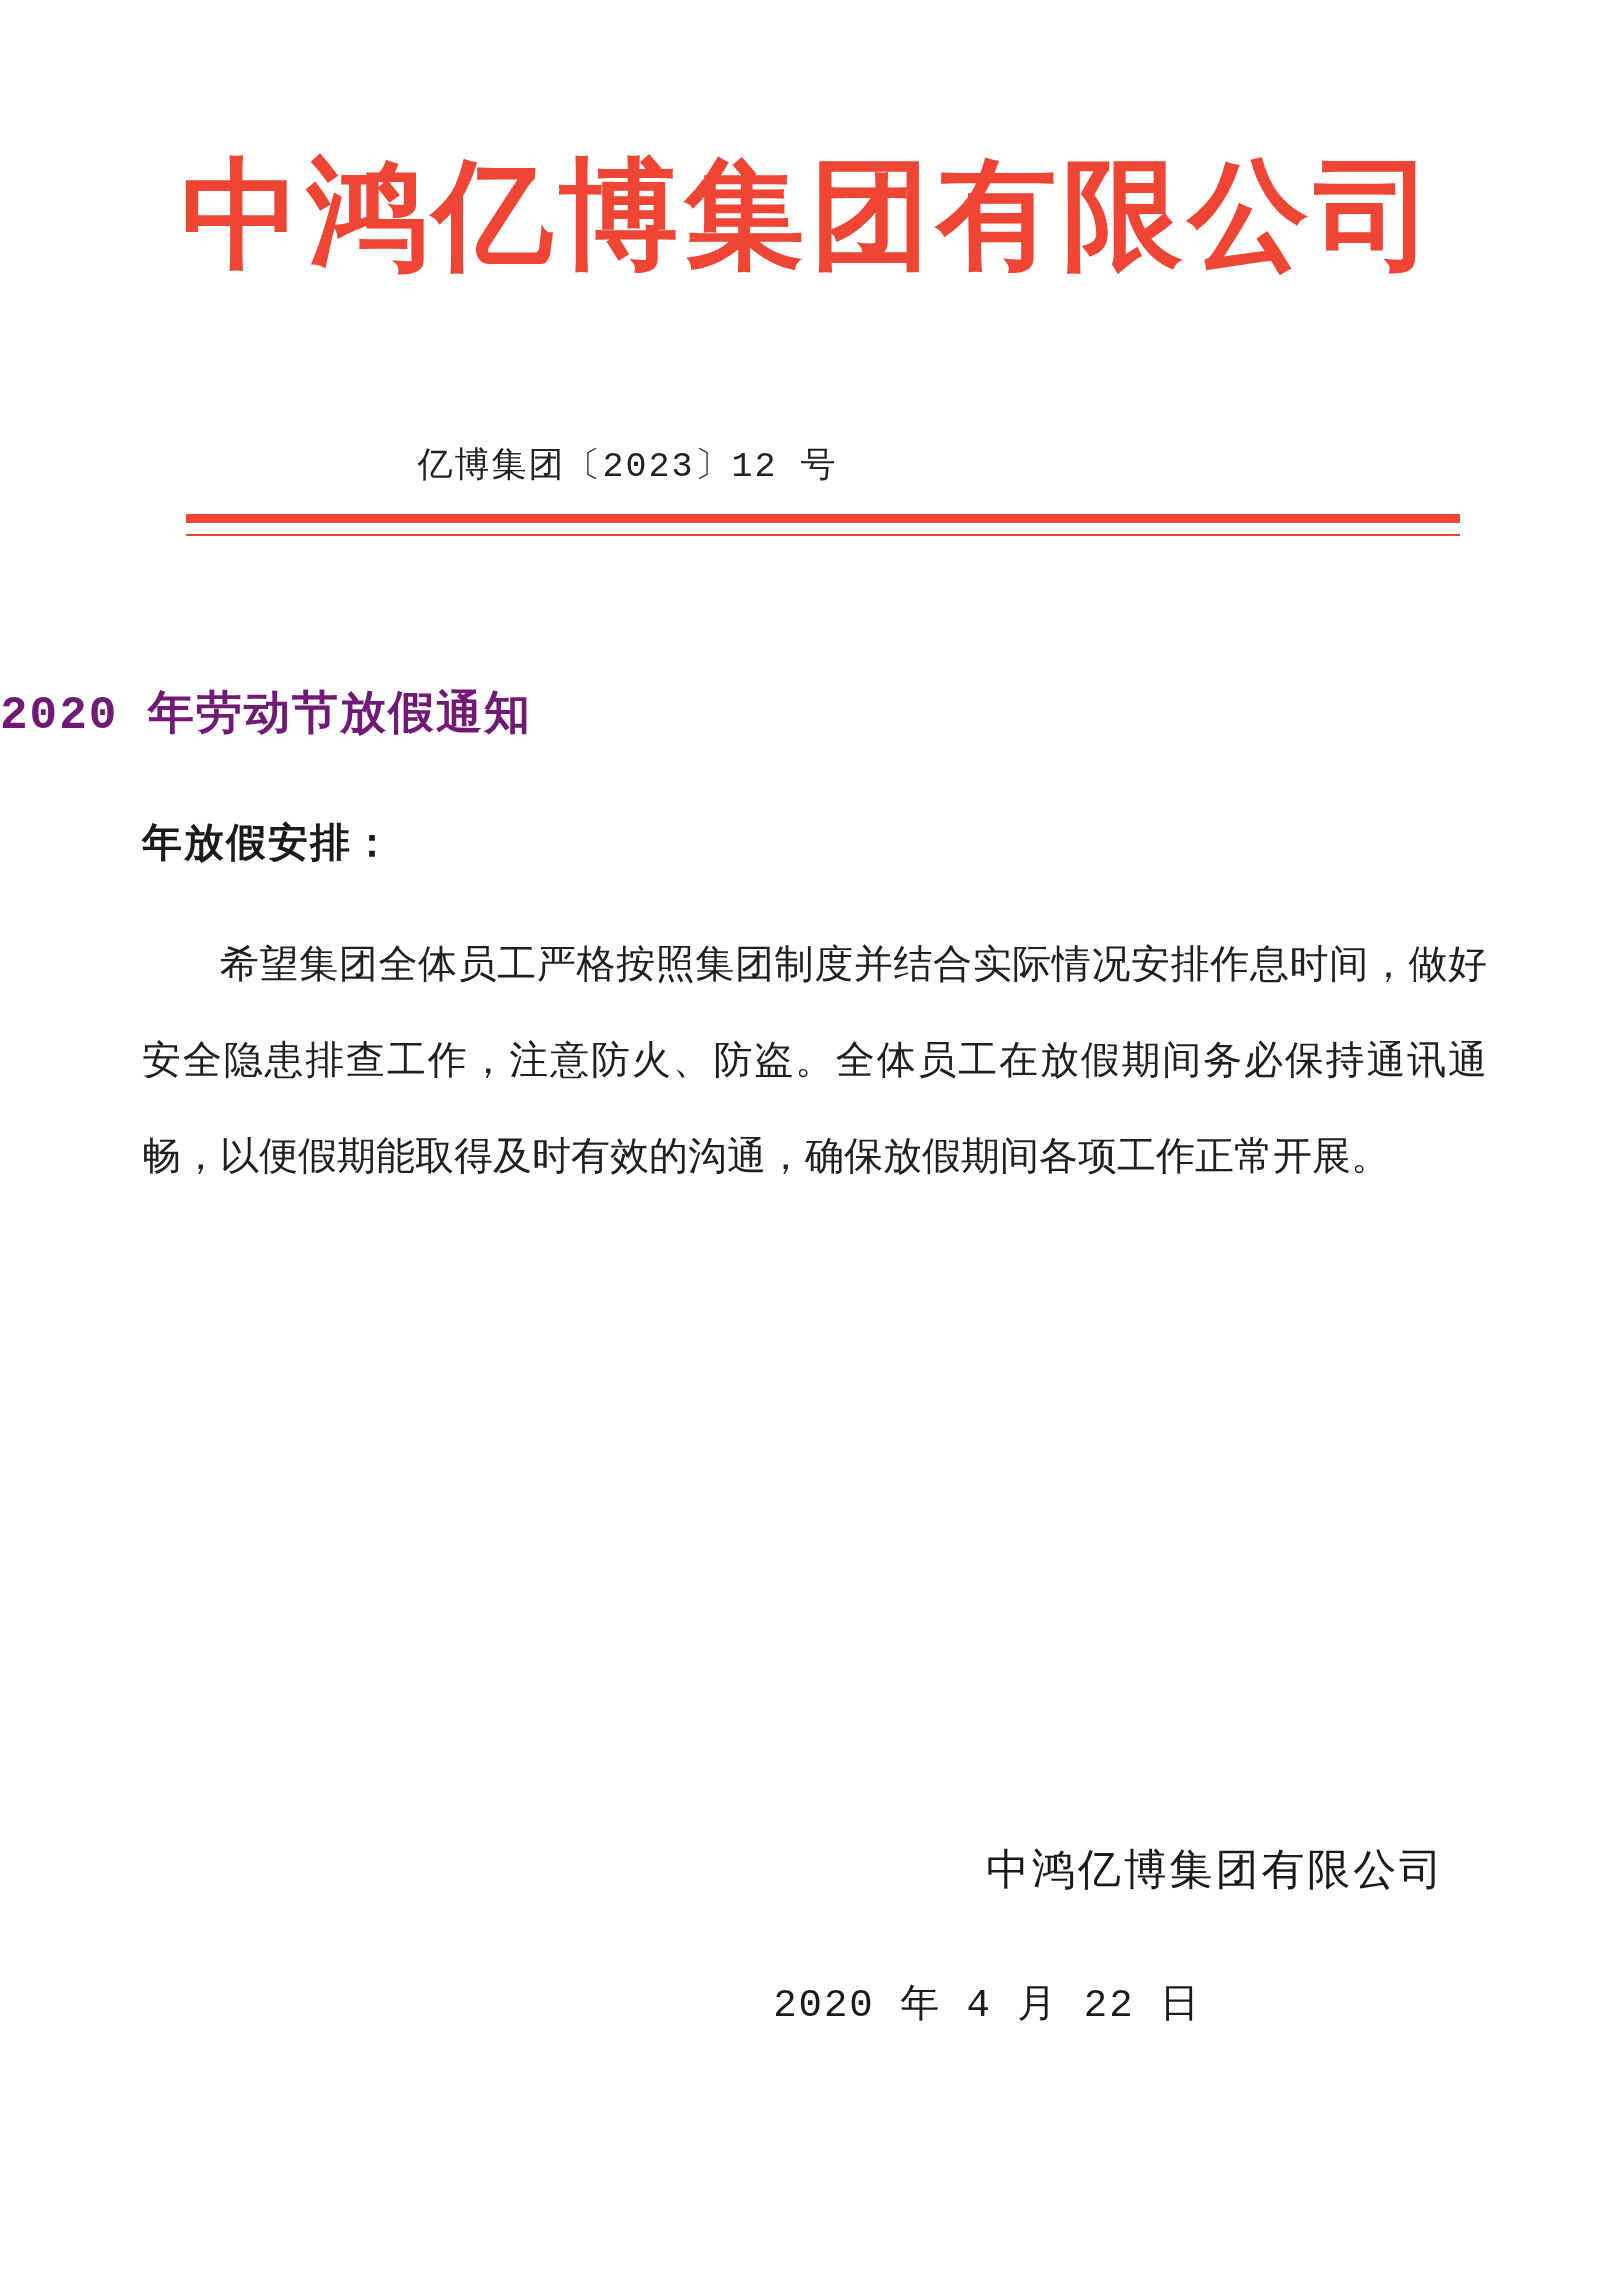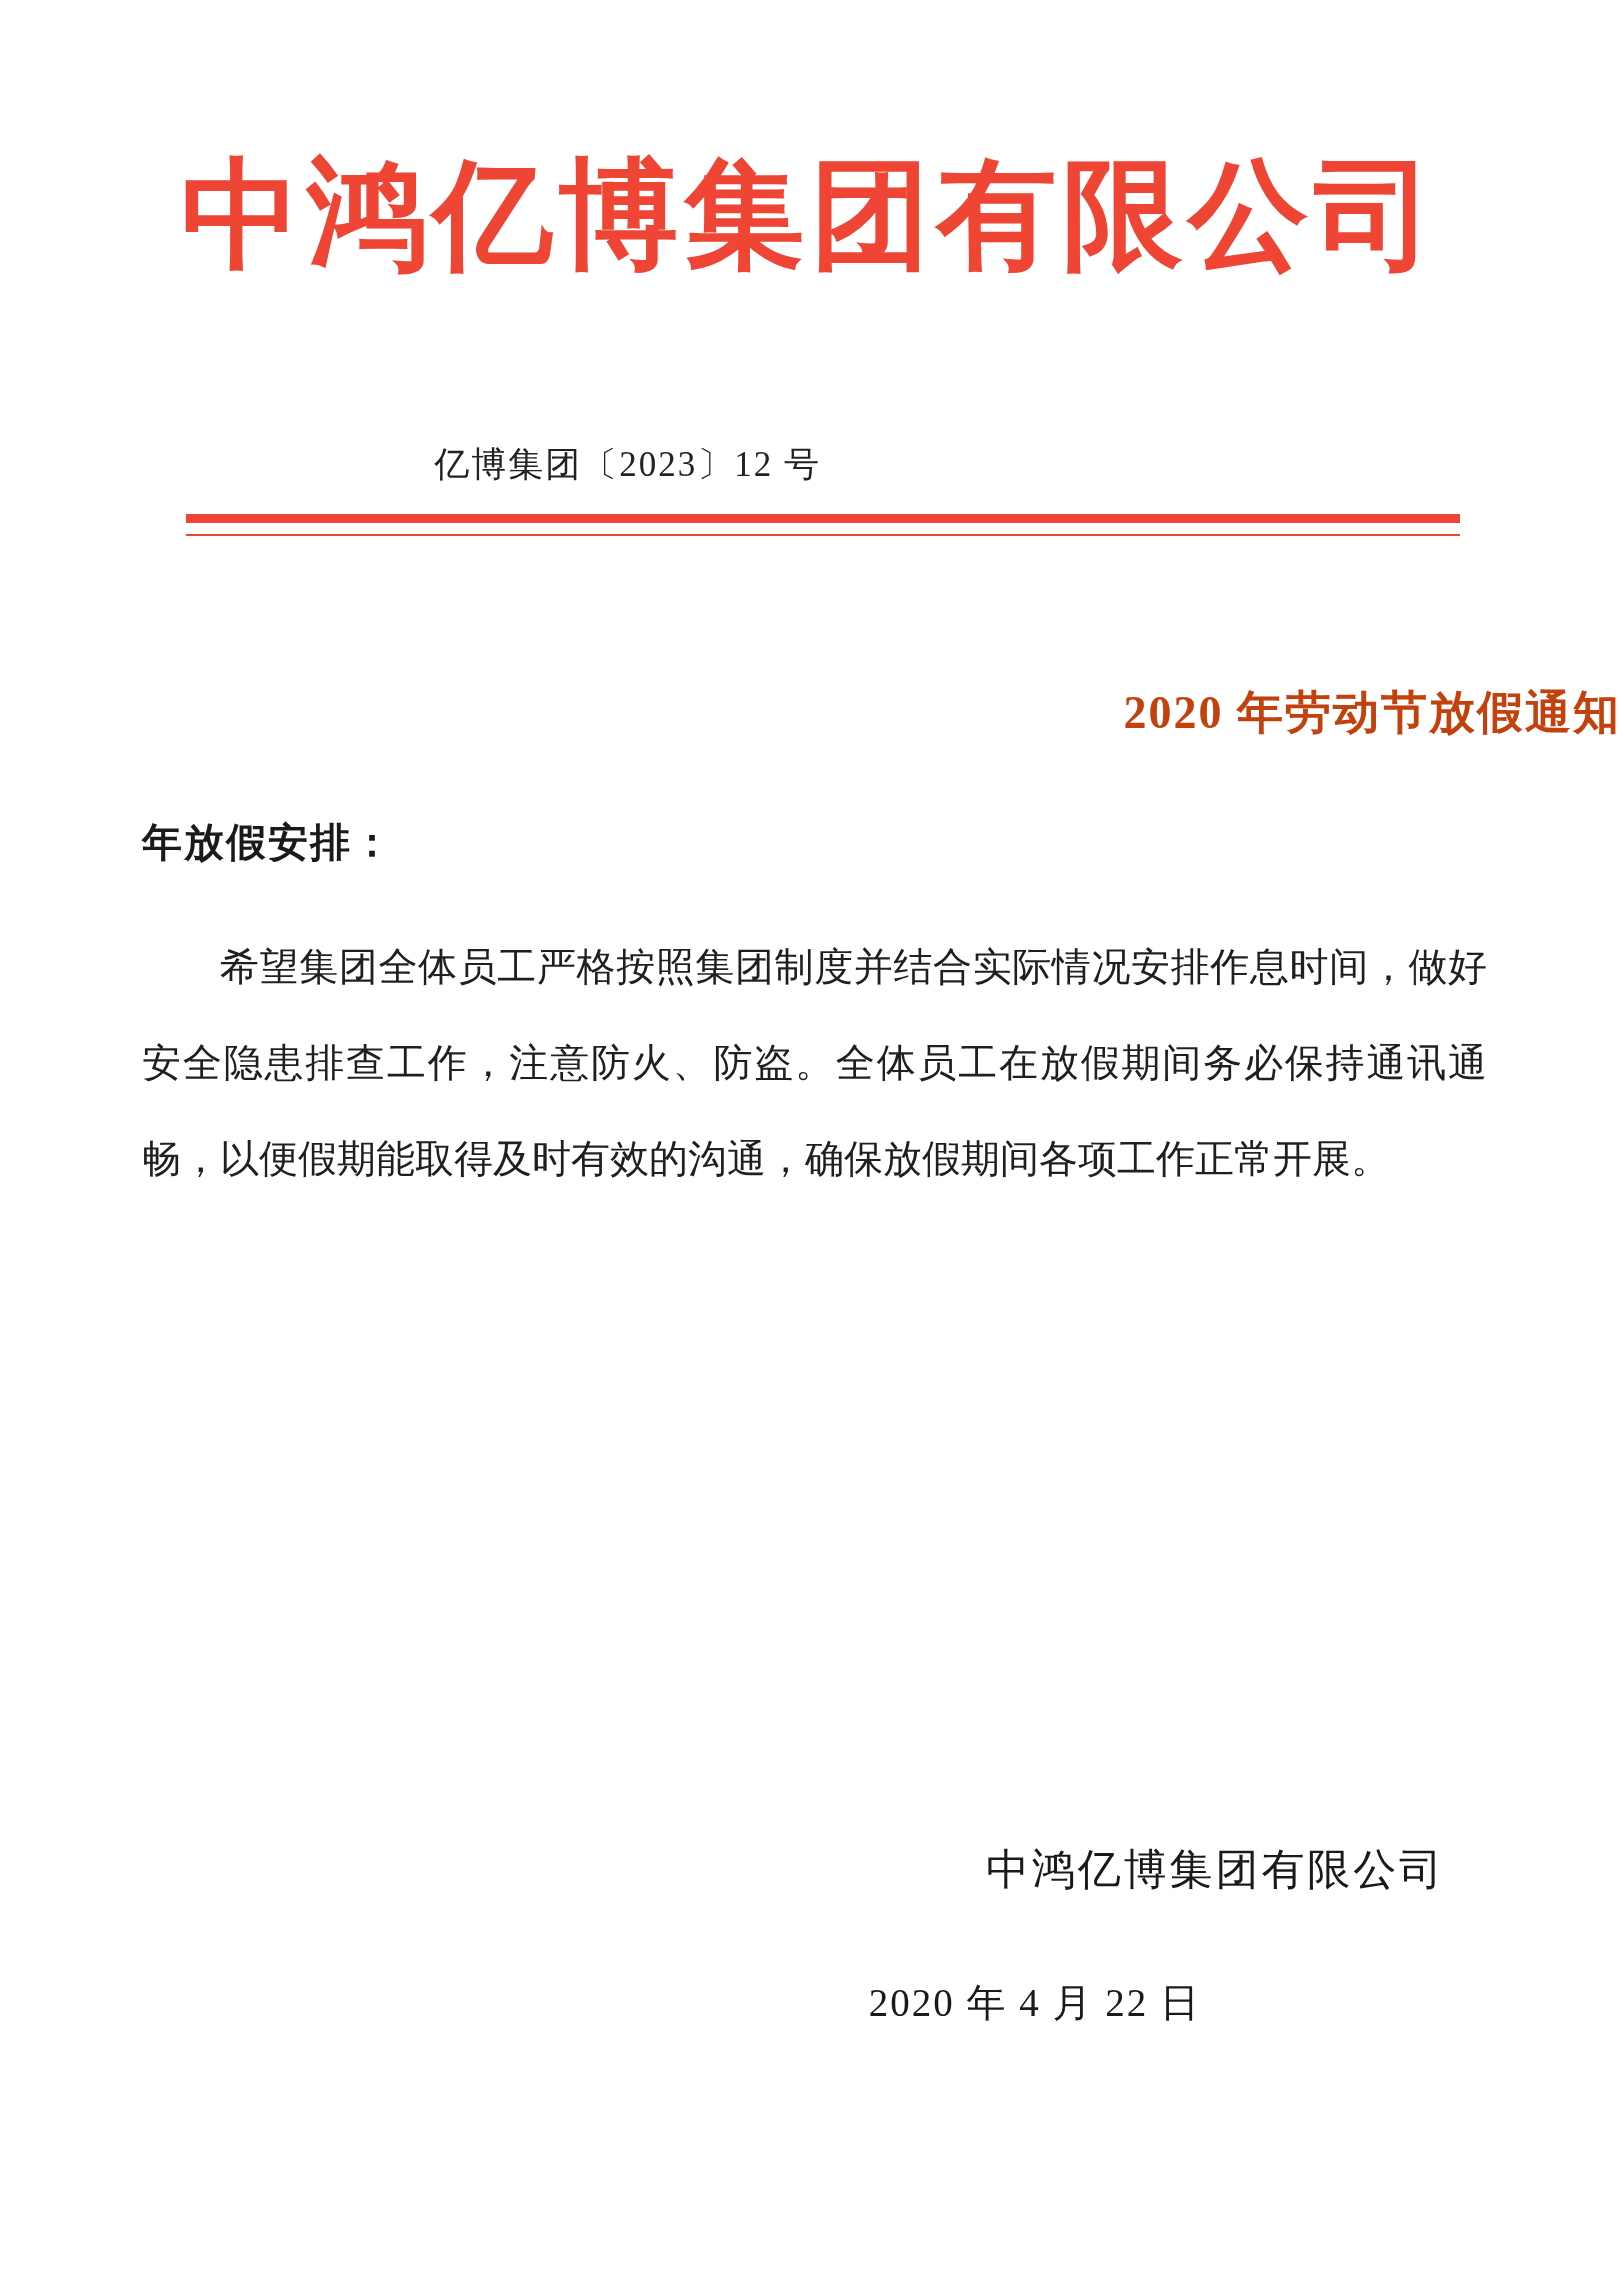--- a/index.html
+++ b/index.html
@@ -1,19 +1,19 @@
 <!DOCTYPE html>
 <html style="--accent: #ee4534; --text: #1f1f1f;"><head>
 <meta charset="utf-8">
 <style>
   :root {
     --accent: #ee4534;
     --text: #1f1f1f;
   }
-  * { box-sizing: border-box; }
+  * { box-sizing: border-box; font-family: Liberation Mono, monospace; }
   html, body {
     margin: 0;
     padding: 0;
   }
   body {
     width: 1621px;
     height: 2294px;
     background: #ffffff;
     position: relative;
     font-family: "Liberation Serif", "DejaVu Serif", serif;
@@ -64,25 +64,25 @@
     left: 0;
     right: 0;
     height: 2.9px;
     background: var(--accent);
   }
   .notice-title {
     position: absolute;
     top: 682px;
     left: 0;
     right: 0;
-    text-align: right;
+    text-align: left;
     font-size: 46px;
     font-weight: bold;
     letter-spacing: 2px;
-    color: #c2410c;
+    color: #701a75;
     white-space: nowrap;
   }
   .salutation {
     position: absolute;
     top: 815px;
     left: 142px;
     font-size: 40px;
     font-weight: bold;
     letter-spacing: 2px;
     color: #1a1a1a;

